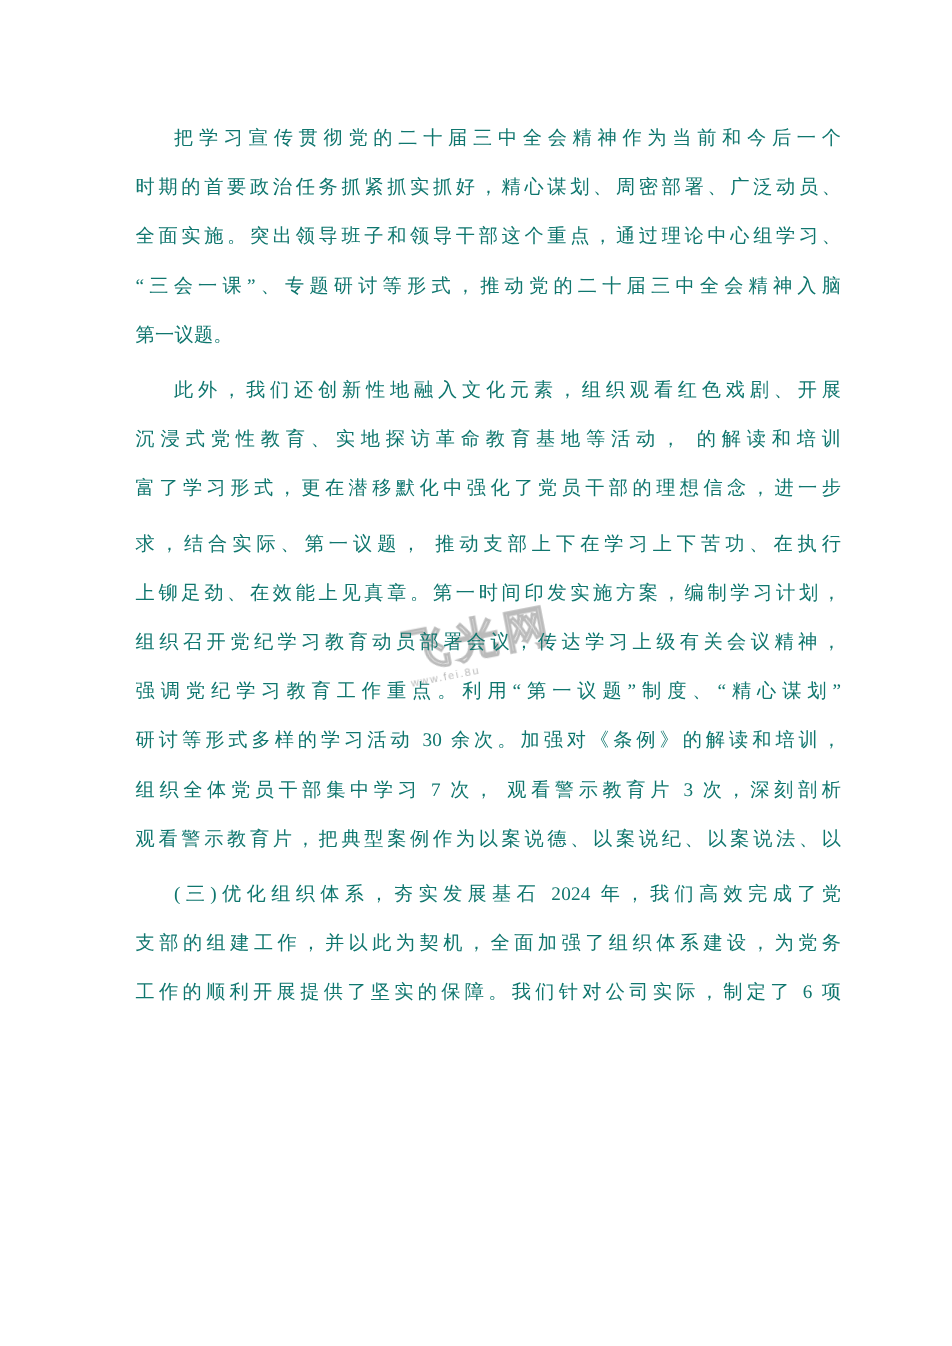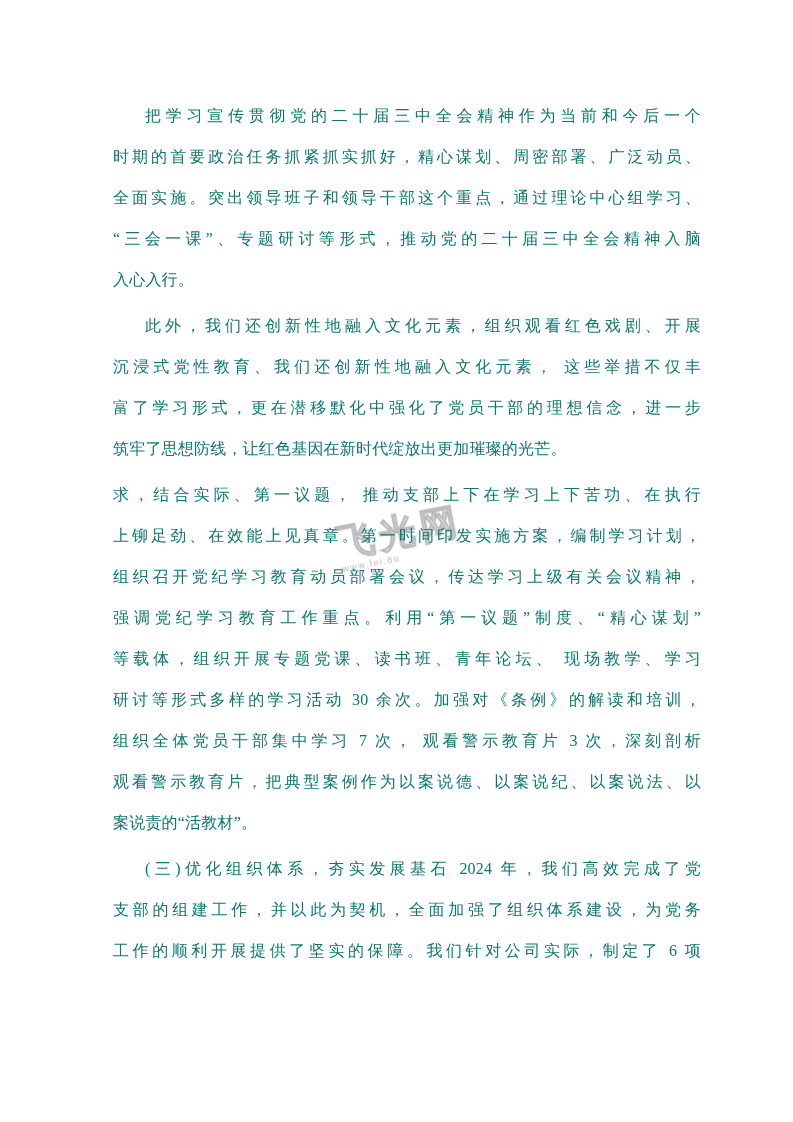--- a/index.html
+++ b/index.html
@@ -77,38 +77,35 @@
     <div class="wm-text">飞光网</div>
     <div class="wm-url">www.fei.8u</div>
   </div>
 
   <div class="doc-body">
       <div class="para">
         <div class="line first">把学习宣传贯彻党的二十届三中全会精神作为当前和今后一个</div>
         <div class="line">时期的首要政治任务抓紧抓实抓好，精心谋划、周密部署、广泛动员、</div>
         <div class="line">全面实施。突出领导班子和领导干部这个重点，通过理论中心组学习、</div>
         <div class="line">“三会一课”、专题研讨等形式，推动党的二十届三中全会精神入脑</div>
-        <div class="line lastline">入心入行。</div>
+        <div class="line lastline">第一议题。</div>
       </div>
       <div class="para">
         <div class="line first">此外，我们还创新性地融入文化元素，组织观看红色戏剧、开展</div>
-        <div class="line">沉浸式党性教育、我们还创新性地融入文化元素， 这些举措不仅丰</div>
+        <div class="line">沉浸式党性教育、实地探访革命教育基地等活动， 的解读和培训</div>
         <div class="line">富了学习形式，更在潜移默化中强化了党员干部的理想信念，进一步</div>
-        <div class="line lastline">筑牢了思想防线，让红色基因在新时代绽放出更加璀璨的光芒。</div>
       </div>
       <div class="para">
         <div class="line">求，结合实际、第一议题， 推动支部上下在学习上下苦功、在执行</div>
         <div class="line">上铆足劲、在效能上见真章。第一时间印发实施方案，编制学习计划，</div>
         <div class="line">组织召开党纪学习教育动员部署会议，传达学习上级有关会议精神，</div>
         <div class="line">强调党纪学习教育工作重点。利用“第一议题”制度、“精心谋划”</div>
-        <div class="line">等载体，组织开展专题党课、读书班、青年论坛、 现场教学、学习</div>
         <div class="line">研讨等形式多样的学习活动 30 余次。加强对《条例》的解读和培训，</div>
         <div class="line">组织全体党员干部集中学习 7 次， 观看警示教育片 3 次，深刻剖析</div>
         <div class="line">观看警示教育片，把典型案例作为以案说德、以案说纪、以案说法、以</div>
-        <div class="line lastline">案说责的“活教材”。</div>
       </div>
       <div class="para">
         <div class="line first">(三)优化组织体系，夯实发展基石 2024 年，我们高效完成了党</div>
         <div class="line">支部的组建工作，并以此为契机，全面加强了组织体系建设，为党务</div>
         <div class="line">工作的顺利开展提供了坚实的保障。我们针对公司实际，制定了 6  项</div>
       </div>
     </div>
 
 </div>
 

